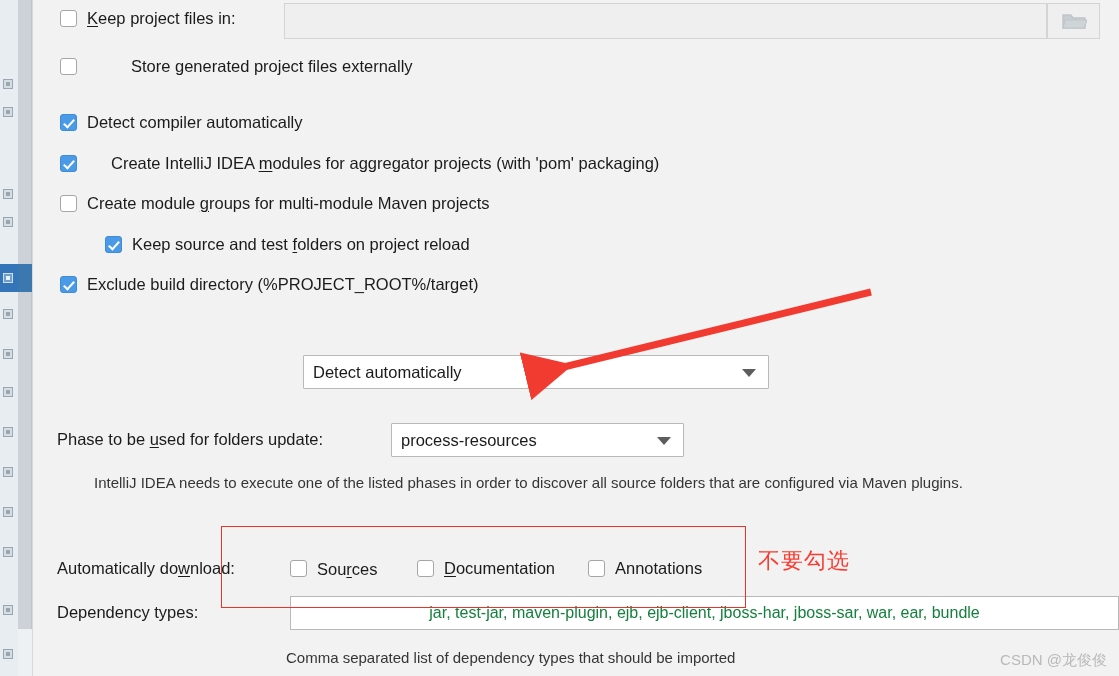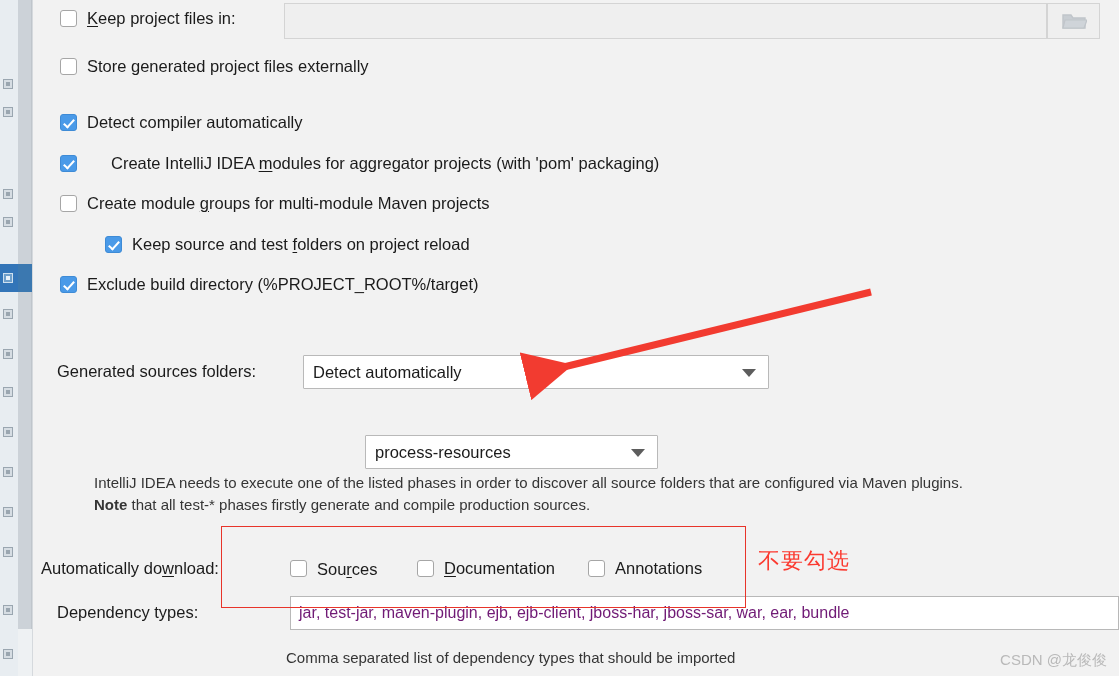--- a/index.html
+++ b/index.html
@@ -135,23 +135,24 @@
   
   .textfield {
     position: absolute;
     box-sizing: border-box;
     background: #ffffff;
     border: 1px solid #b8b8b8;
     display: flex;
     align-items: center;
     padding: 16px 8px;
     font-size: 16px;
-    color: #701a75;
+    color: #15803d;
     white-space: nowrap;
     overflow: hidden;
+    justify-content: center;
   }
   .textfield.disabled {
     background: #efefef;
     border: 1px solid #d4d4d4;
   }
   .browse-btn {
     position: absolute;
     box-sizing: border-box;
     background: #efefef;
     border: 1px solid #d4d4d4;
@@ -286,21 +287,21 @@
     <div class="textfield disabled" style="left:251px; top:3px; width:763px; height:36px;">
       <span></span>
     </div>
     <div class="browse-btn" style="left:1014px; top:3px; width:53px; height:36px;">
       <svg width="26" height="20" viewBox="0 0 26 20">
         <path d="M2 4 L2 17 L24 17 L24 7 L12 7 L10 4 Z" fill="#c8cdd2" stroke="#c0c5ca" stroke-width="1.4"></path>
         <path d="M4 9 L26 9 L23 17 L2 17 Z" fill="#cfd4d9" stroke="#c0c5ca" stroke-width="1.2"></path>
       </svg>
     </div>
 
-    <div class="row" style="left:27px; top:58px;">
+    <div class="row" style="left:27px; top:58px;gap:44px;">
       <span class="cb off"></span>
       <span class="lbl">Store generated project files externally</span>
     </div>
 
     <div class="row" style="left:27px; top:114px;">
       <span class="cb on"></span>
       <span class="lbl">Detect compiler automatically</span>
     </div>
 
     <div class="row" style="left:27px; top:155px;gap:24px;">
@@ -317,39 +318,36 @@
       <span class="cb on"></span>
       <span class="lbl"><span>Keep source and test </span><u>f</u><span>olders on project reload</span></span>
     </div>
 
     <div class="row" style="left:27px; top:276px;">
       <span class="cb on"></span>
       <span class="lbl">Exclude build directory (%PROJECT_ROOT%/target)</span>
     </div>
 
 
-    <div class="row" style="left:24px; top:363px;">
-      <span class="lbl">Generated sources folders:</span>
-    </div>
     <div class="combo" style="left:270px; top:355px; width:466px; height:34px;">
       <span>Detect automatically</span>
       <span class="caret"></span>
     </div>
 
-    <div class="combo" style="left:332px; top:423px; width:293px; height:34px;margin-top:12px;">
+    <div class="row" style="left:24px; top:431px;">
+      <span class="lbl"><span>Phase to be </span><u>u</u><span>sed for folders update:</span></span>
+    </div>
+    <div class="combo" style="left:358px; top:423px; width:293px; height:34px;">
       <span>process-resources</span>
       <span class="caret"></span>
     </div>
 
     <div class="help" style="left:61px; top:472px;">IntelliJ IDEA needs to execute one of the listed phases in order to discover all source folders that are configured via Maven plugins.</div>
-    <div class="help" style="left:61px; top:494px;">
-      <b>Note</b><span> that all test-* phases firstly generate and compile production sources.</span>
-    </div>
-
-    <div class="row" style="left:8px; top:560px;text-align:center;">
+
+    <div class="row" style="left:24px; top:560px;text-align:center;">
       <span class="lbl"><span>Automatically do</span><u>w</u><span>nload:</span></span>
     </div>
 
     <div class="row" style="left:257px; top:560px;align-items:flex-end;">
       <span class="cb off"></span>
       <span class="lbl"><span>Sou</span><u>r</u><span>ces</span></span>
     </div>
 
     <div class="row" style="left:384px; top:560px;">
       <span class="cb off"></span>

